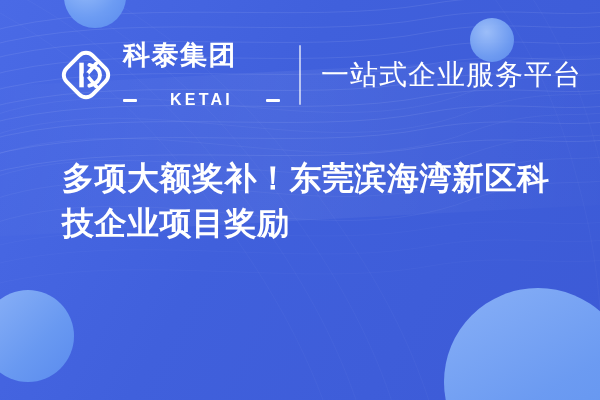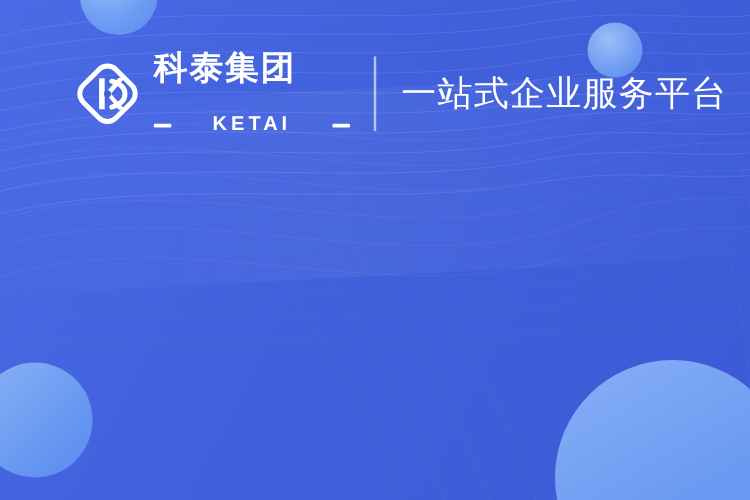--- a/index.html
+++ b/index.html
@@ -167,14 +167,15 @@
       </div>
     </div>
 
     <div class="divider"></div>
 
     <div class="tagline">
       <div class="tag-main">一站式企业服务平台</div>
     </div>
   </div>
 
+  <div class="headline">多项大额奖补！东莞滨海湾新区科技企业项目奖励</div>
 
 </div>
 
 </body></html>

